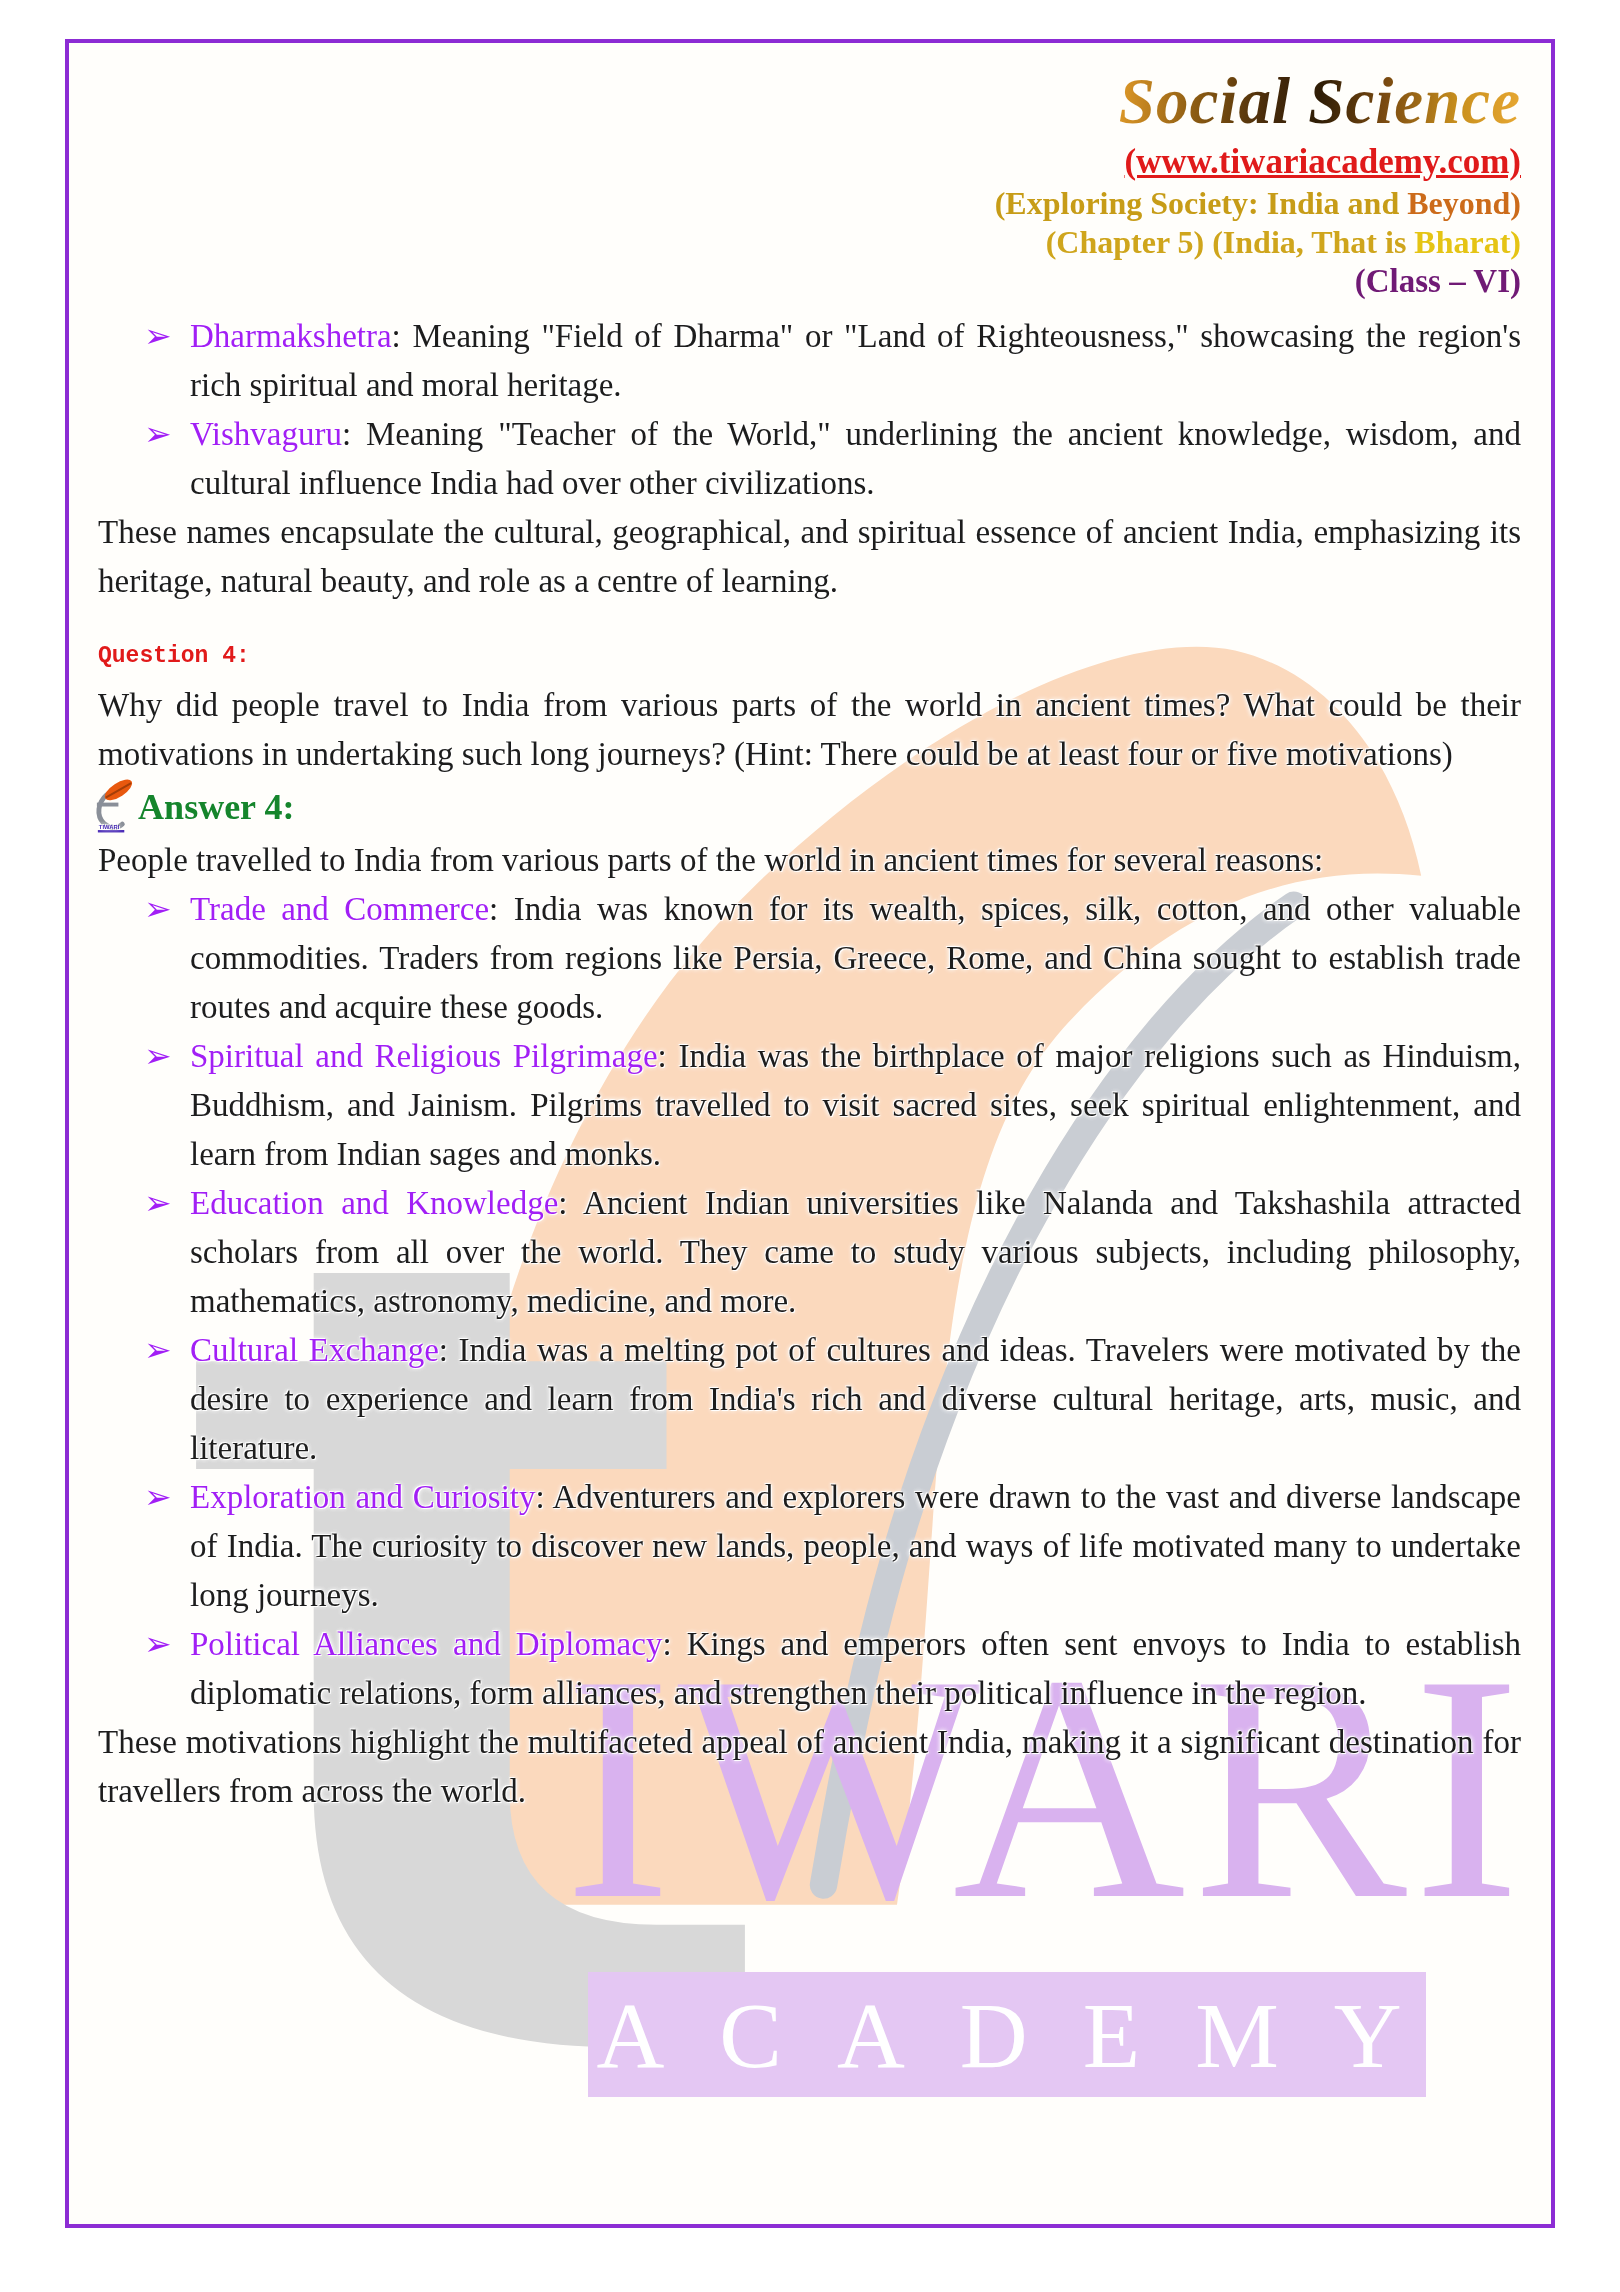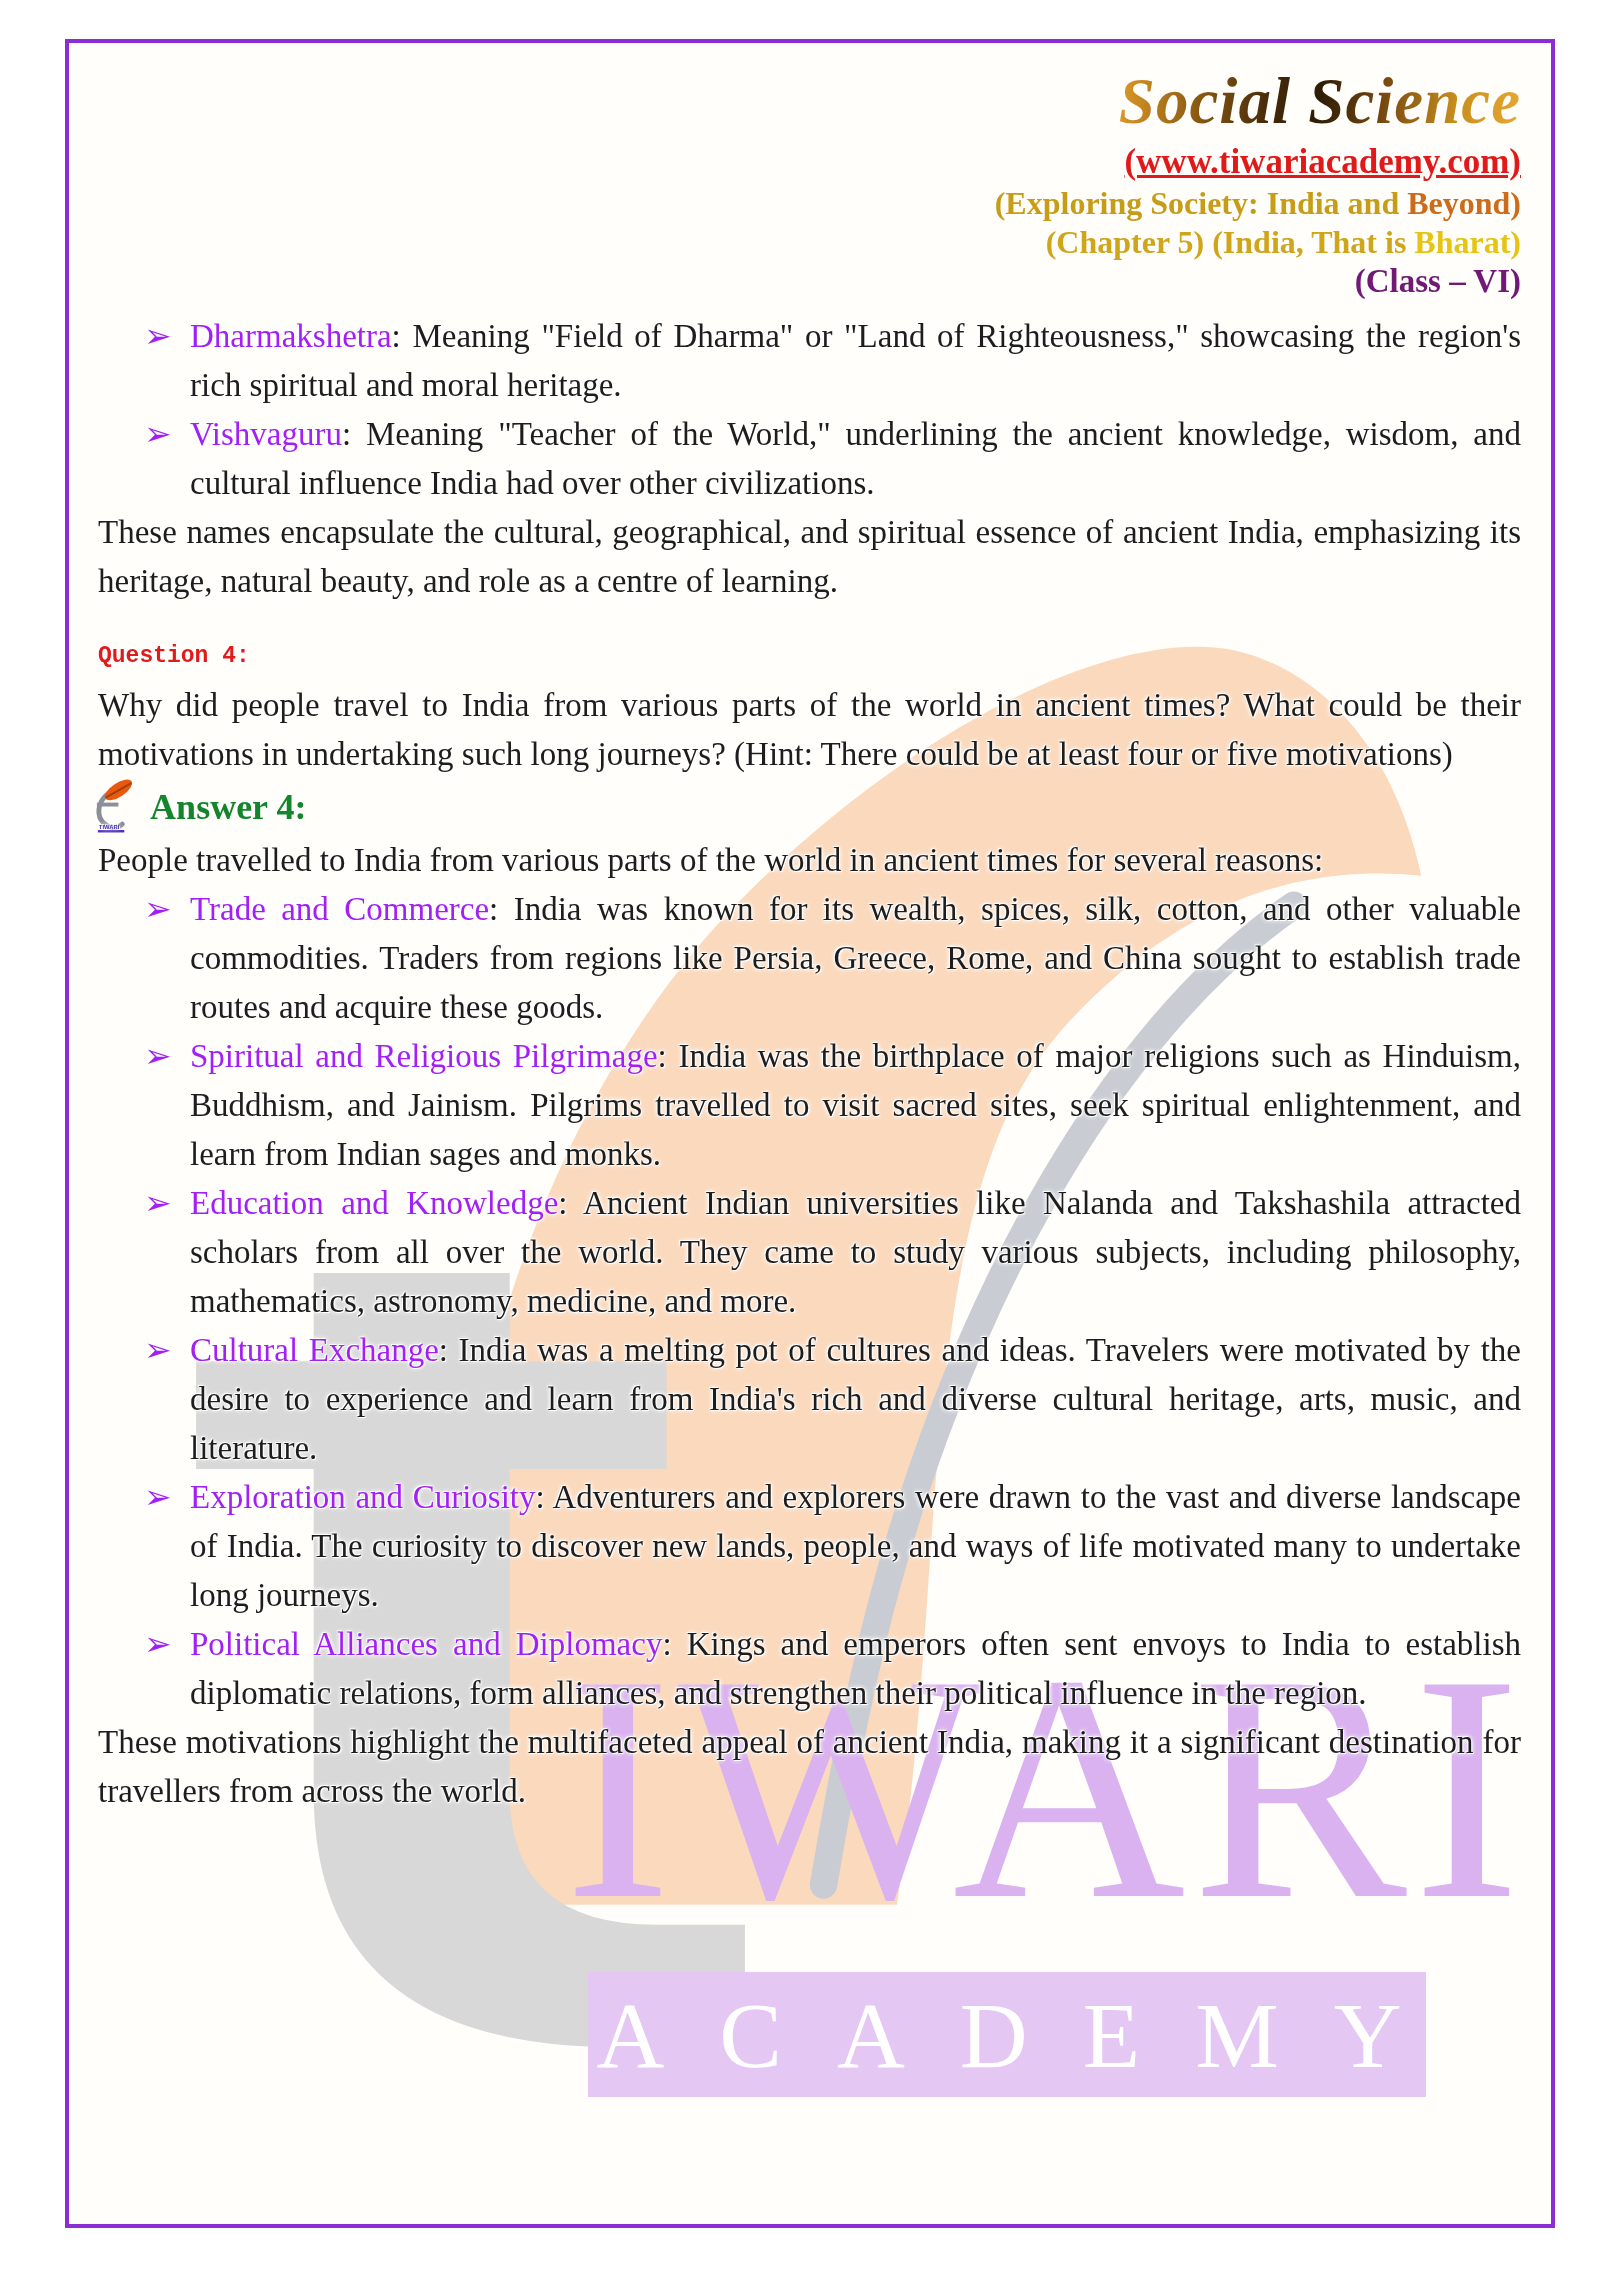--- a/index.html
+++ b/index.html
@@ -45,21 +45,21 @@
   .classline{font-size:33px;color:#701a75;}
   .body{margin-top:11.8px;}
   .para{font-size:33px;line-height:49px;text-align:justify;color:#1d1d1d;margin:0;}
   .li{display:flex;padding-left:46px;}
   .arrow{flex:0 0 46px;color:#a21ff5;font-size:33px;line-height:49px;}
   .li-text{flex:1;font-size:33px;line-height:49px;text-align:justify;color:#1d1d1d;}
   .term{color:#a21ff5;}
   .q-label{color:#e11a1a;font-weight:700;font-size:23px;line-height:49px;margin-top:26px;font-family:Liberation Mono, monospace;}
   .a-label{
     color:#15852c;font-weight:700;font-size:36px;line-height:51px;
-    display:flex;align-items:center;gap:13px;margin-left:-5.9px;
+    display:flex;align-items:center;gap:1px;margin-left:-5.9px;
   }
   .logo-mini{flex:0 0 auto;}
 </style>
 </head>
 <body>
 
 <div class="sheet">
 
   <div class="wm">
     <svg class="wm-feather" width="1068" height="1294" viewBox="0 0 1090 1320">

